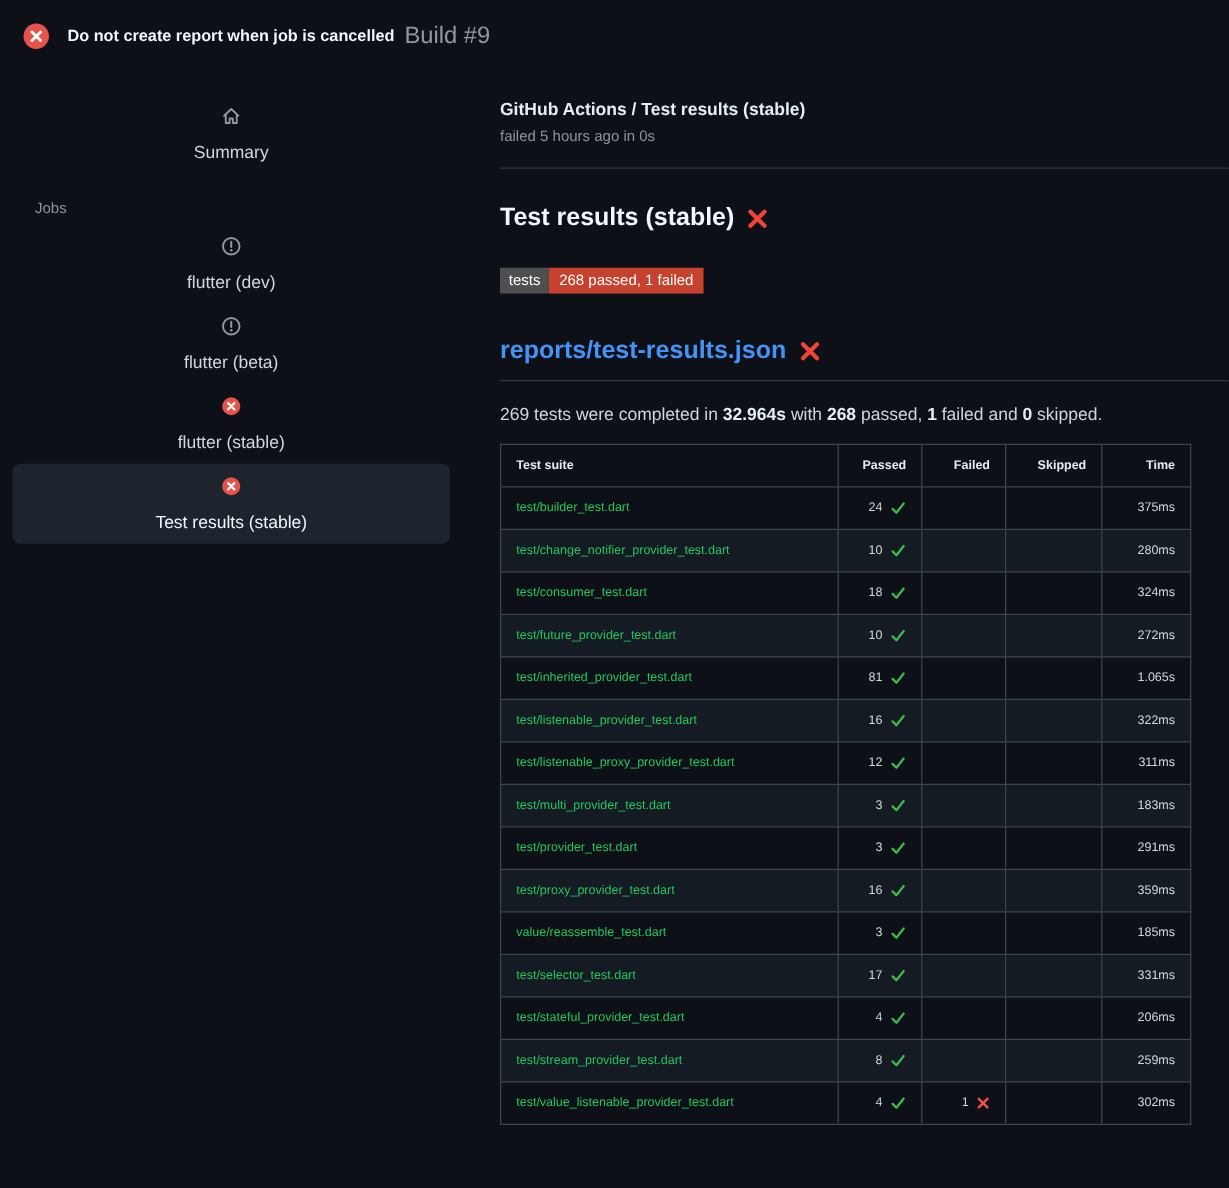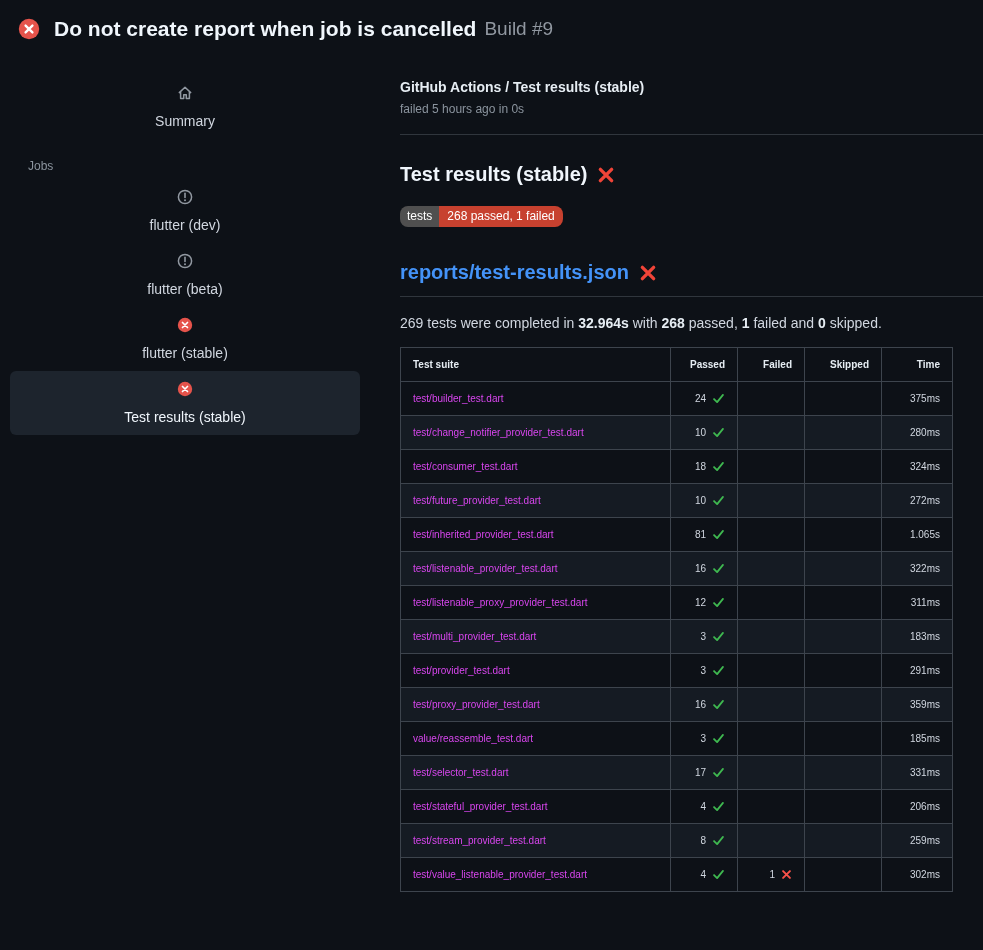--- a/index.html
+++ b/index.html
@@ -13,21 +13,21 @@
     overflow: hidden;
   }
   svg { display: block; }
 
   
   .app-header {
     display: flex; align-items: center;
     height: 57px; padding: 0 16px 0 18px;
   }
   .app-header .fail-badge { margin-right: 14px; flex: 0 0 auto; }
-  .run-title { font-size: 21px; font-weight: 700; color: #f0f6fc; }
+  .run-title { font-size: 13px; font-weight: 700; color: #f0f6fc; }
   .run-build { font-size: 19px; font-weight: 400; color: #9198a1; margin-left: 8px; }
 
   
   .layout { display: flex; align-items: flex-start; }
 
   
   .sidebar { width: 368px; flex: 0 0 auto; padding: 18px 8px 0 10px; }
   .side-item {
     display: flex; align-items: center; gap: 12px;
     padding: 10px 18px; border-radius: 6px;
@@ -43,23 +43,23 @@
   .status-line { font-size: 12px; color: #8b949e; margin-top: 7px; }
   .divider { border: 0; border-top: 1px solid #30363d; margin: 18px 0 0 0; }
 
   .section-title {
     display: flex; align-items: center; gap: 10px;
     margin: 28px 0 0 0;
     font-size: 20px; font-weight: 700; color: #f0f6fc;
   }
 
   .badge {
-    display: inline-flex; margin-top: 20px;
+    display: inline-flex; margin-top: 28px;
     font-size: 12px; line-height: 1;
-    border-radius: 8px; overflow: hidden;
+    border-radius: 0; overflow: hidden;
   }
   .badge-label { background: #4f4f4f; color: #ffffff; padding: 4px 7px 5px; }
   .badge-value { background: #c7412f; color: #ffffff; padding: 4px 8px 5px; }
 
   .report-heading {
     display: flex; align-items: center; gap: 10px;
     margin: 34px 0 0 0;
     padding-bottom: 12px;
     border-bottom: 1px solid #30363d;
     font-size: 20px; font-weight: 700;
@@ -77,21 +77,21 @@
     table-layout: fixed;
   }
   .results th, .results td {
     border: 1px solid #3d444d;
     padding: 0 12px; height: 34px;
     vertical-align: middle;
   }
   .results th { font-weight: 700; color: #e6edf3; text-align: right; }
   .results th.col-suite { text-align: left; }
   .results tbody tr:nth-child(even) { background: #151b23; }
-  .results td.suite a { color: #d946ef; text-decoration: none; text-align: center; }
+  .results td.suite a { color: #22c55e; text-decoration: none; text-align: center; }
   .results td.num { text-align: right; white-space: nowrap; }
   .cell-flex { display: flex; align-items: center; justify-content: flex-end; gap: 6px; }
 </style>
 </head>
 <body>
 
 <header class="app-header">
   <span class="fail-badge">
     <svg width="22" height="22" viewBox="0 0 16 16">
       <circle cx="8" cy="8" r="7.4" fill="#e5534b"></circle>

